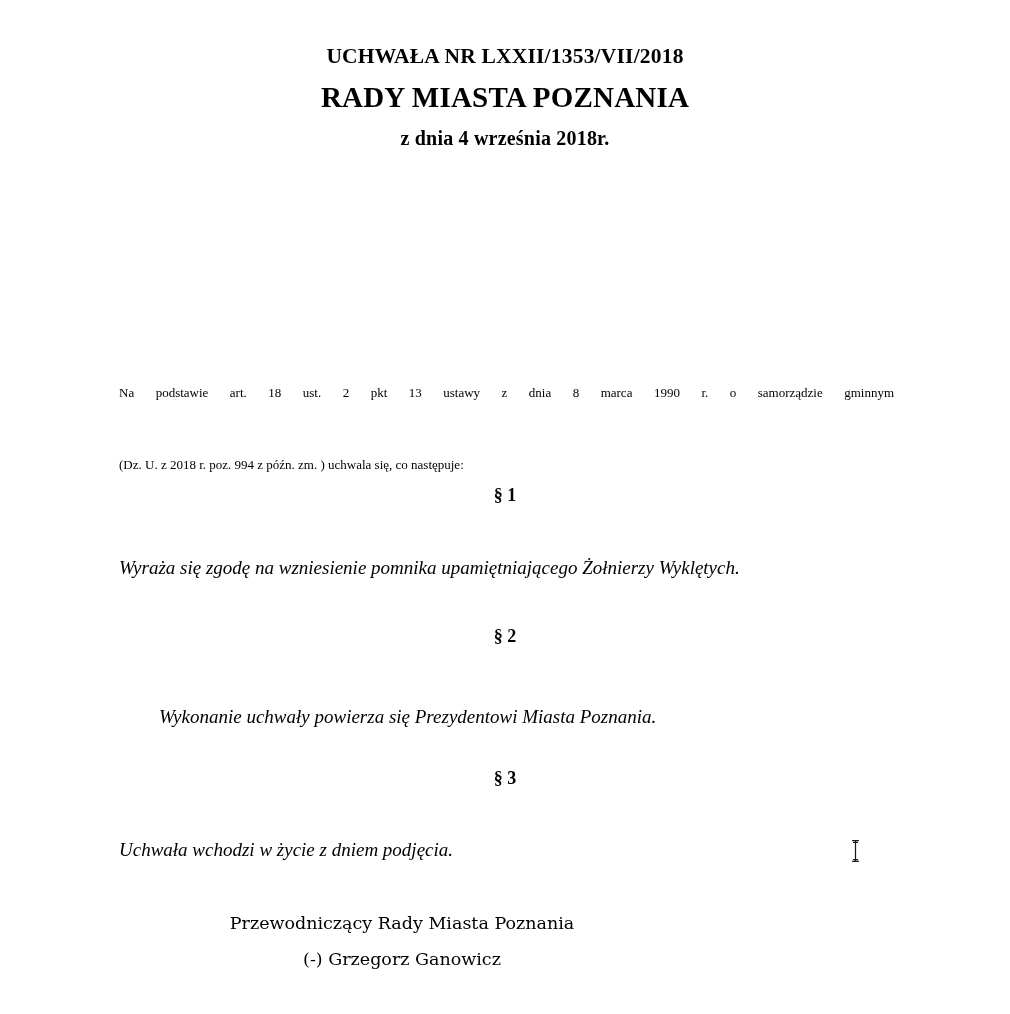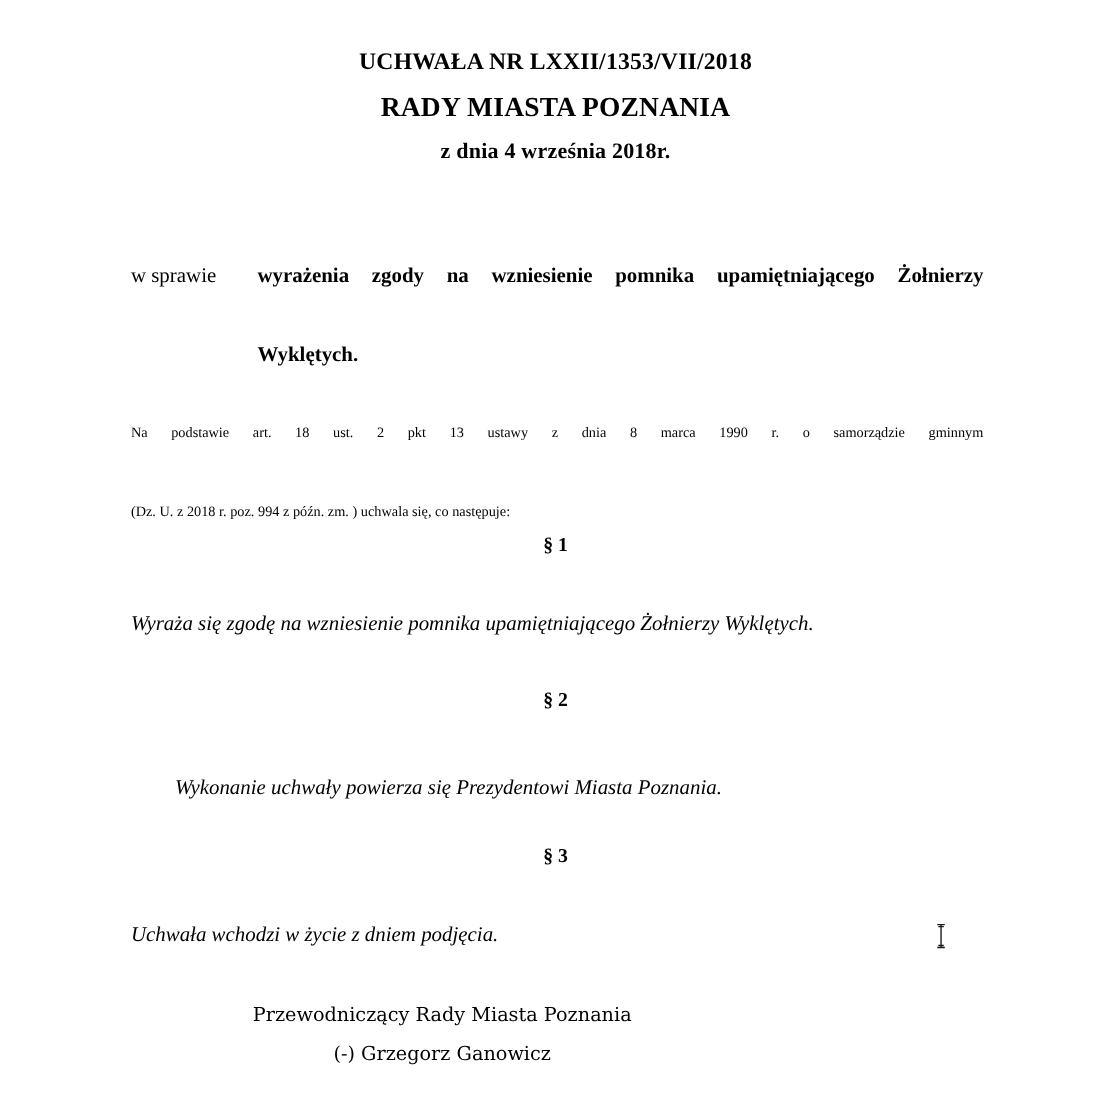--- a/index.html
+++ b/index.html
@@ -34,21 +34,21 @@
   .title-line {
     font-weight: bold;
     letter-spacing: 0.2px;
   }
   .title-line-1 {
     font-size: 21.5px;
     line-height: 41px;
     padding-top: 7px;
   }
   .title-line-2 {
-    font-size: 25px;
+    font-size: 29px;
     line-height: 41px;
   }
   .title-line-3 {
     font-size: 20px;
     line-height: 41px;
   }
 
   
   .subject {
     position: absolute;
@@ -159,27 +159,20 @@
 <body>
 
 <div class="page">
 
   <div class="title-block">
     <div class="title-line title-line-1">UCHWAŁA NR LXXII/1353/VII/2018</div>
     <div class="title-line title-line-2">RADY MIASTA POZNANIA</div>
     <div class="title-line title-line-3">z dnia 4 września 2018r.</div>
   </div>
 
-  <div class="subject">
-    <span class="subject-label">w sprawie</span>
-    <span class="subject-text">
-      <span class="justified-line">wyrażenia zgody na wzniesienie pomnika upamiętniającego Żołnierzy</span>
-      <span>Wyklętych.</span>
-    </span>
-  </div>
 
   <div class="legal-basis">
     <span class="justified-line">Na podstawie art. 18 ust. 2 pkt 13 ustawy z dnia 8 marca 1990 r. o samorządzie gminnym</span>
     <span class="last-line">(Dz. U. z 2018 r. poz.  994 z późn. zm. ) uchwala się, co następuje:</span>
   </div>
 
   <div class="section-heading" id="sec1-heading">§ 1</div>
   <div class="section-body" id="sec1-body">Wyraża się zgodę na wzniesienie pomnika upamiętniającego Żołnierzy Wyklętych.</div>
 
   <div class="section-heading" id="sec2-heading">§ 2</div>

